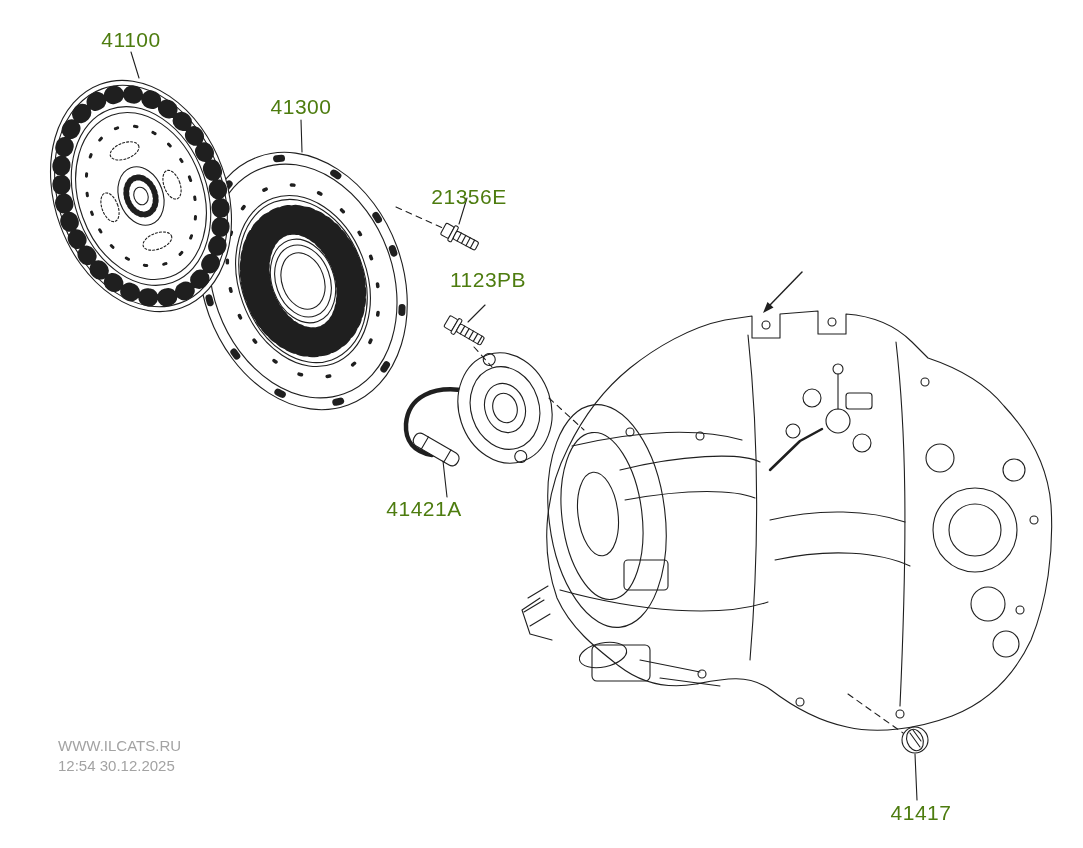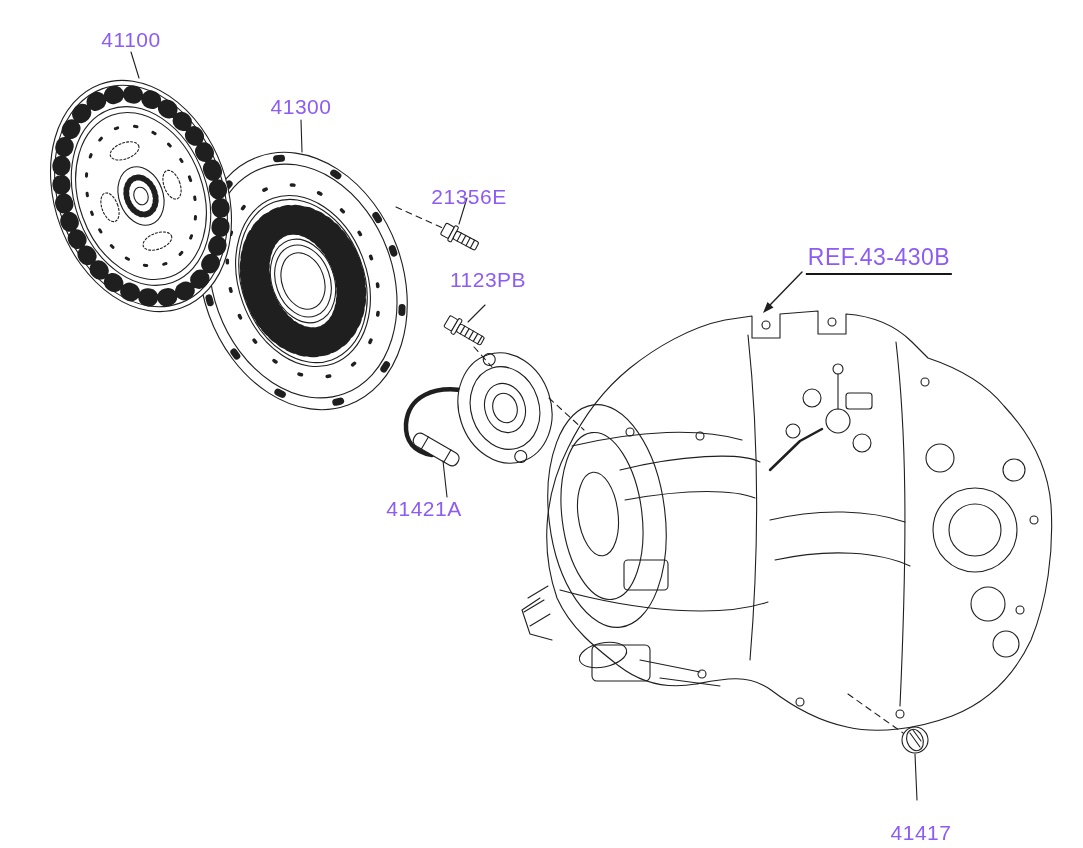--- a/index.html
+++ b/index.html
@@ -1,20 +1,20 @@
 <!DOCTYPE html>
 <html><head>
 <meta charset="utf-8">
 <style>
   html,body{margin:0;padding:0;background:#ffffff;}
   #page{position:relative;width:1083px;height:848px;background:#ffffff;overflow:hidden;
         font-family:"Liberation Sans",sans-serif;}
   #art-svg{position:absolute;left:0;top:0;}
   .label{position:absolute;transform:translateX(-50%);white-space:nowrap;
-         font-size:21px;color:#8b5cf6;letter-spacing:0.5px;}
+         font-size:21px;color:#4d7c0f;letter-spacing:0.5px;}
   .label.ref{font-size:23px;border-bottom:2px solid #161616;padding:0 2px 2px 2px;}
   .watermark{position:absolute;left:58px;top:736px;font-size:15px;color:#a3a3a3;line-height:1.3;}
 </style>
 </head>
 <body>
 
 <div id="page">
 
   <svg id="art-svg" width="1083" height="848" viewBox="0 0 1083 848">
     <g stroke="#1f1f1f" stroke-width="1.1" fill="none" stroke-linecap="round" stroke-linejoin="round">
@@ -150,17 +150,20 @@
         <polygon points="763,313 773.5,307.5 767.5,302" fill="#1f1f1f" stroke="none"></polygon>
       </g>
     </g>
   </svg>
 
   <div class="label" style="left:131px;top:28px;">41100</div>
   <div class="label" style="left:301px;top:95px;text-align:right;">41300</div>
   <div class="label" style="left:469px;top:185px;">21356E</div>
   <div class="label" style="left:488px;top:268px;">1123PB</div>
   <div class="label" style="left:424px;top:497px;">41421A</div>
-  <div class="label ref" style="left:879px;top:244px;">REF.43-430B</div>
-  <div class="label" style="left:921px;top:801px;margin-top:20px;">41417</div>
+  <div class="label" style="left:921px;top:801px;">41417</div>
 
+  <div class="watermark">
+    <div>WWW.ILCATS.RU</div>
+    <div>12:54 30.12.2025</div>
+  </div>
 
 </div>
 
 </body></html>

